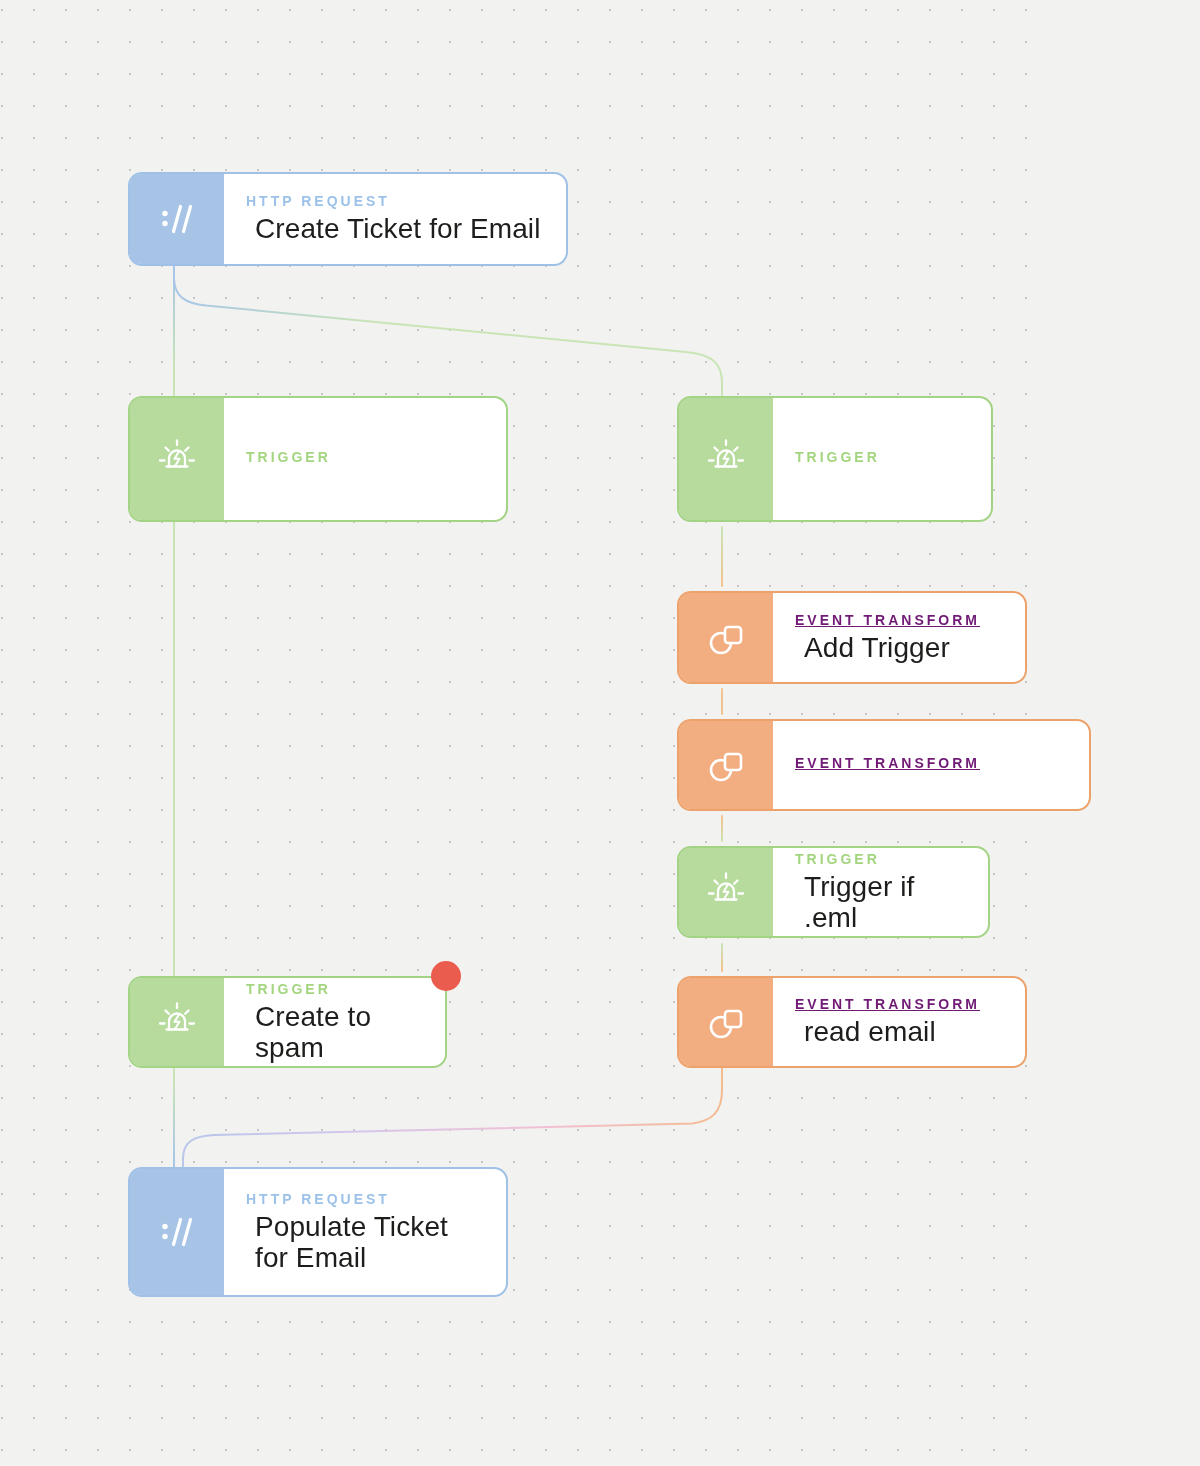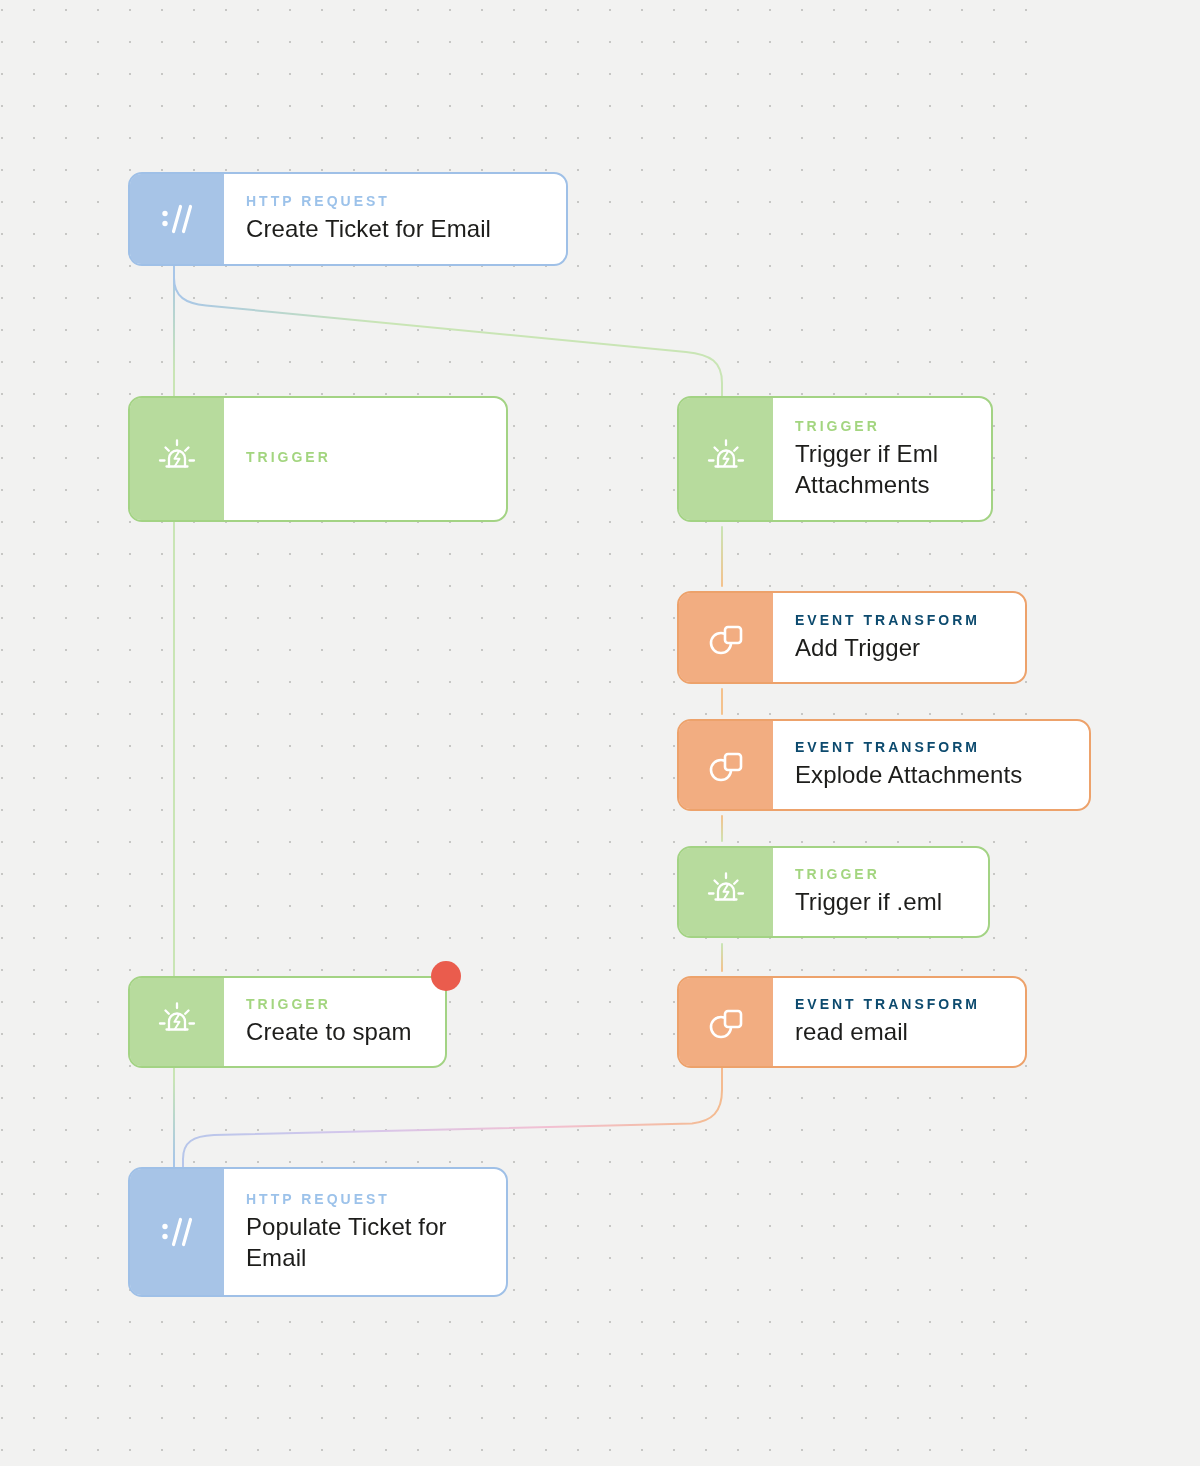--- a/index.html
+++ b/index.html
@@ -37,33 +37,34 @@
     display:flex;flex-direction:column;justify-content:center;
     padding:10px 20px 12px 22px;
     min-width:0;
   }
   .type-label{
     font-size:14px;font-weight:700;letter-spacing:3px;
     line-height:18px;margin-bottom:3px;
     white-space:nowrap;
   }
   .title{
-    font-size:24px;line-height:31px;color:#1d1d1b;
+    font-size:28px;line-height:31px;color:#1d1d1b;
     letter-spacing:0.1px;
+    margin-left:9px;
   }
   
   .node.http   {border-color:#9fc0e7;}
   .node.http .iconbox{background:#a7c4e7;}
   .node.http .type-label{color:#9cc2ea;}
   .node.trigger{border-color:#a3d384;justify-content:space-between;}
   .node.trigger .iconbox{background:#b7db9d;}
   .node.trigger .type-label{color:#a3d57f;}
   .node.transform{border-color:#eda26b;}
   .node.transform .iconbox{background:#f2ad81;}
-  .node.transform .type-label{color:#0c4a6e;}
+  .node.transform .type-label{color:#701a75;text-decoration:underline;}
   
   .n1{left:128px;top:172px;width:440px;height:94px;}
   .n2{left:128px;top:396px;width:380px;height:126px;}
   .n3{left:677px;top:396px;width:316px;height:126px;}
   .n4{left:677px;top:591px;width:350px;height:93px;}
   .n5{left:677px;top:719px;width:414px;height:92px;}
   .n6{left:677px;top:846px;width:313px;height:92px;}
   .n7{left:128px;top:976px;width:319px;height:92px;}
   .n8{left:677px;top:976px;width:350px;height:92px;}
   .n9{left:128px;top:1167px;width:380px;height:130px;}
@@ -161,21 +162,20 @@
     <div class="iconbox">
       <svg class="icon-svg" width="48" height="48" viewBox="0 0 48 48">
         <path d="M16 31.5 V23.5 A8 8 0 0 1 32 23.5 V31.5" stroke="#fff" stroke-width="2.3" fill="none" stroke-linecap="round"></path>
         <path d="M13.5 31.5 H34.5" stroke="#fff" stroke-width="2.3" stroke-linecap="round"></path>
         <path d="M26 16.5 L21.5 23.8 H26.5 L22 31" stroke="#fff" stroke-width="2" fill="none" stroke-linecap="round" stroke-linejoin="round"></path>
         <path d="M7 25.5 H11.5 M36.5 25.5 H41 M12.5 12.5 L15.8 15.8 M35.5 12.5 L32.2 15.8 M24 5.5 V10" stroke="#fff" stroke-width="2.3" stroke-linecap="round"></path>
       </svg>
     </div>
     <div class="body">
       <div class="type-label">TRIGGER</div>
-      <div class="title">Trigger if Eml Attachments</div>
     </div>
   </div>
 
   <div class="node transform n4">
     <div class="iconbox">
       <svg class="icon-svg" width="48" height="48" viewBox="0 0 48 48">
         <circle cx="19" cy="29" r="10" stroke="#fff" stroke-width="2.6" fill="none"></circle>
         <rect x="23" y="13" width="16" height="16" rx="3" fill="#f2ad81" stroke="#fff" stroke-width="2.6"></rect>
       </svg>
     </div>
@@ -187,21 +187,20 @@
 
   <div class="node transform n5">
     <div class="iconbox">
       <svg class="icon-svg" width="48" height="48" viewBox="0 0 48 48">
         <circle cx="19" cy="29" r="10" stroke="#fff" stroke-width="2.6" fill="none"></circle>
         <rect x="23" y="13" width="16" height="16" rx="3" fill="#f2ad81" stroke="#fff" stroke-width="2.6"></rect>
       </svg>
     </div>
     <div class="body">
       <div class="type-label">EVENT TRANSFORM</div>
-      <div class="title">Explode Attachments</div>
     </div>
   </div>
 
   <div class="node trigger n6">
     <div class="iconbox">
       <svg class="icon-svg" width="48" height="48" viewBox="0 0 48 48">
         <path d="M16 31.5 V23.5 A8 8 0 0 1 32 23.5 V31.5" stroke="#fff" stroke-width="2.3" fill="none" stroke-linecap="round"></path>
         <path d="M13.5 31.5 H34.5" stroke="#fff" stroke-width="2.3" stroke-linecap="round"></path>
         <path d="M26 16.5 L21.5 23.8 H26.5 L22 31" stroke="#fff" stroke-width="2" fill="none" stroke-linecap="round" stroke-linejoin="round"></path>
         <path d="M7 25.5 H11.5 M36.5 25.5 H41 M12.5 12.5 L15.8 15.8 M35.5 12.5 L32.2 15.8 M24 5.5 V10" stroke="#fff" stroke-width="2.3" stroke-linecap="round"></path>

